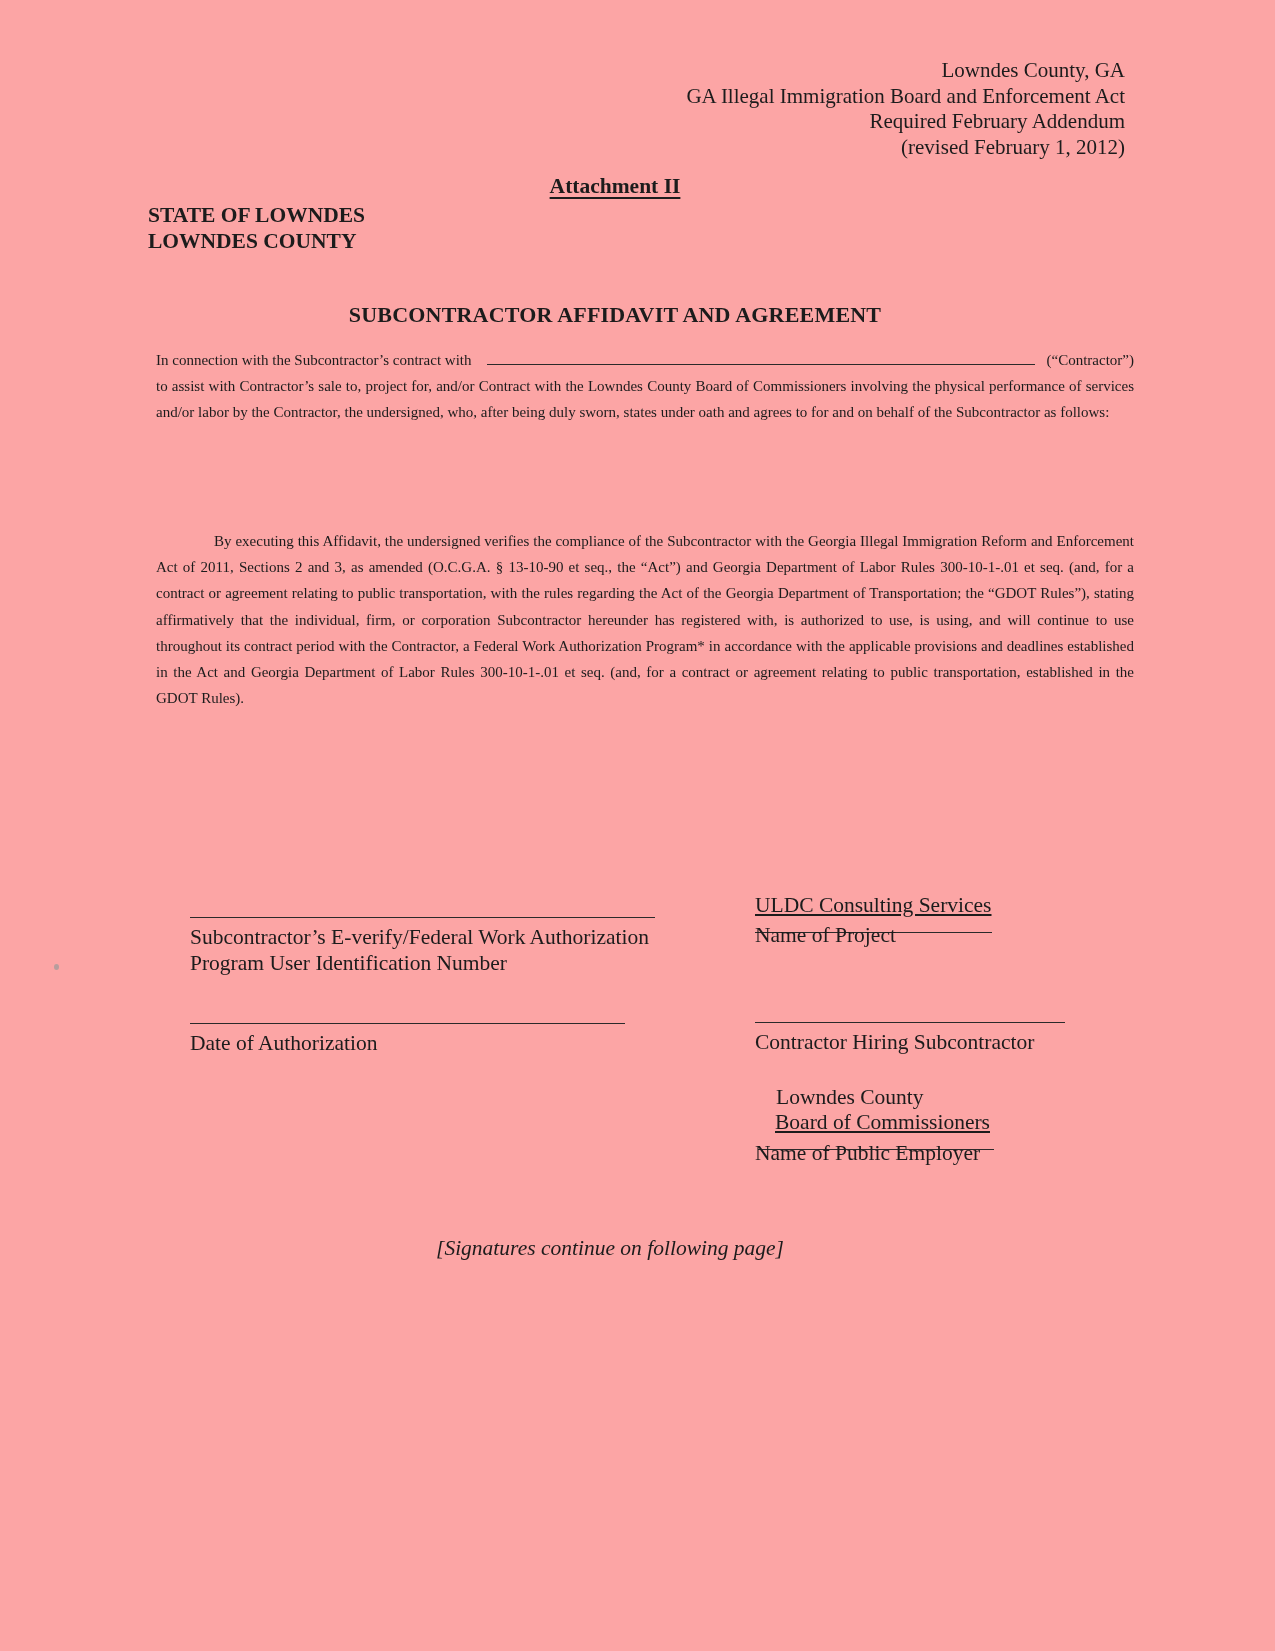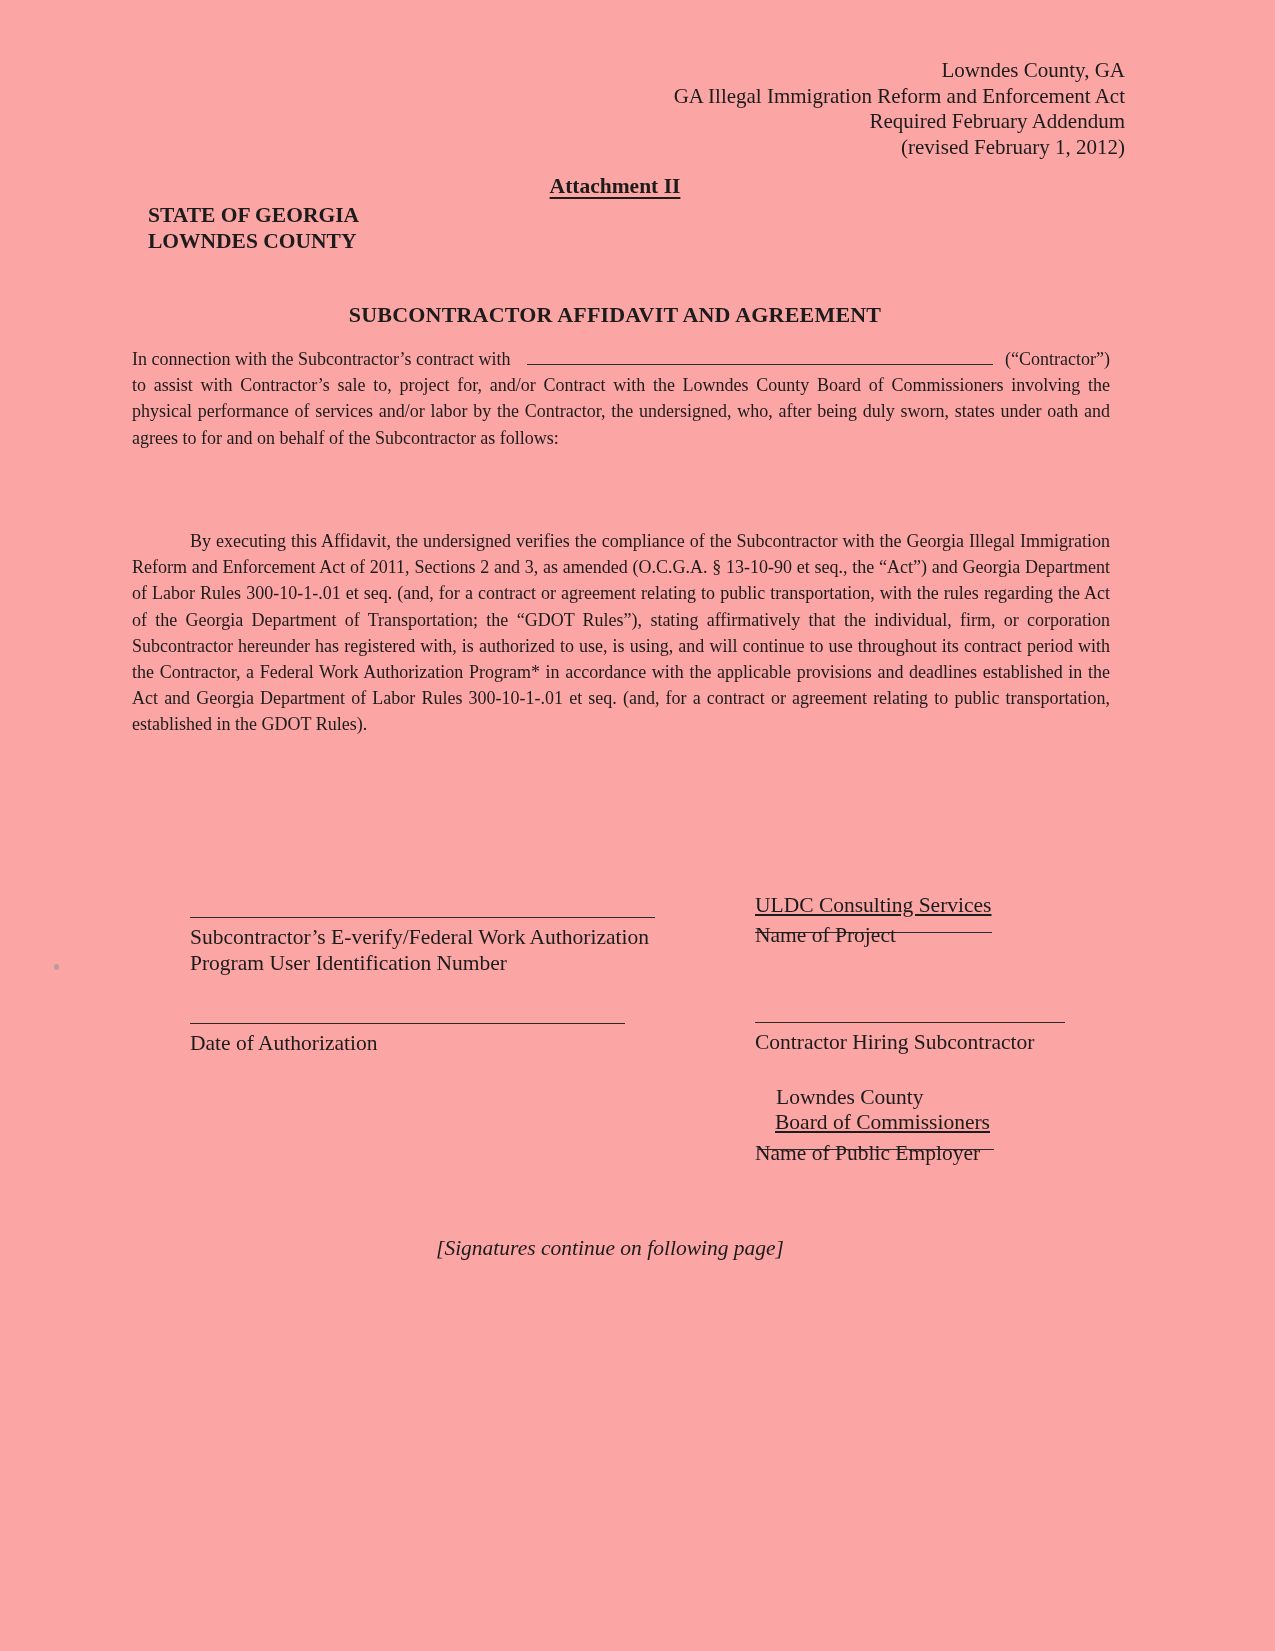--- a/index.html
+++ b/index.html
@@ -55,23 +55,23 @@
     font-size: 22px;
     font-weight: bold;
     letter-spacing: 0.2px;
   }
   .doc-title .u {
     text-underline-offset: 5px;
     margin-top: 8px;
   }
 
   .para {
-    left: 132px;
+    left: 156px;
     width: 978px;
-    font-size: 18px;
+    font-size: 15px;
     line-height: 26.2px;
     text-align: justify;
   }
   .para1 { top: 344px; }
   .para1-line1 {
     display: flex;
     align-items: baseline;
     white-space: nowrap;
   }
   .blank-inline {
@@ -121,31 +121,31 @@
     opacity: 0.7;
   }
 </style>
 </head>
 <body>
 
 <div class="page">
 
   <div class="abs header-block">
     <div>Lowndes County, GA</div>
-    <div>GA Illegal Immigration Reform and Enforcement Act</div>
+    <div>GA Illegal Immigration Board and Enforcement Act</div>
     <div>Required February Addendum</div>
     <div>(revised February 1, 2012)</div>
   </div>
 
   <div class="abs centered-band attachment">
     <span class="u">Attachment II</span>
   </div>
 
   <div class="abs state-county">
-    <div>STATE OF GEORGIA</div>
+    <div>STATE OF LOWNDES</div>
     <div>LOWNDES COUNTY</div>
   </div>
 
   <div class="abs centered-band doc-title">
     <span class="u">SUBCONTRACTOR AFFIDAVIT AND AGREEMENT</span>
   </div>
 
   <div class="abs para para1">
     <div class="para1-line1">
       <span>In connection with the Subcontractor’s contract with</span>

